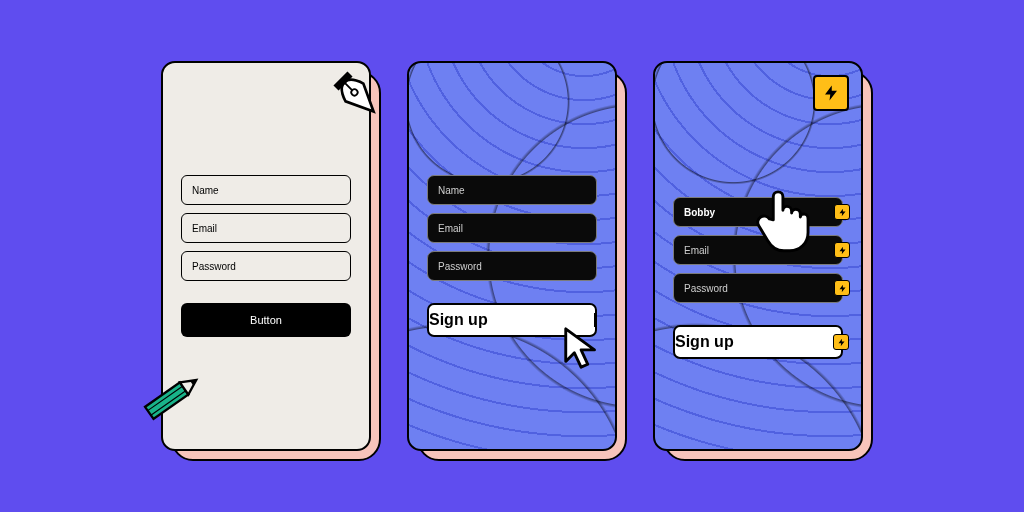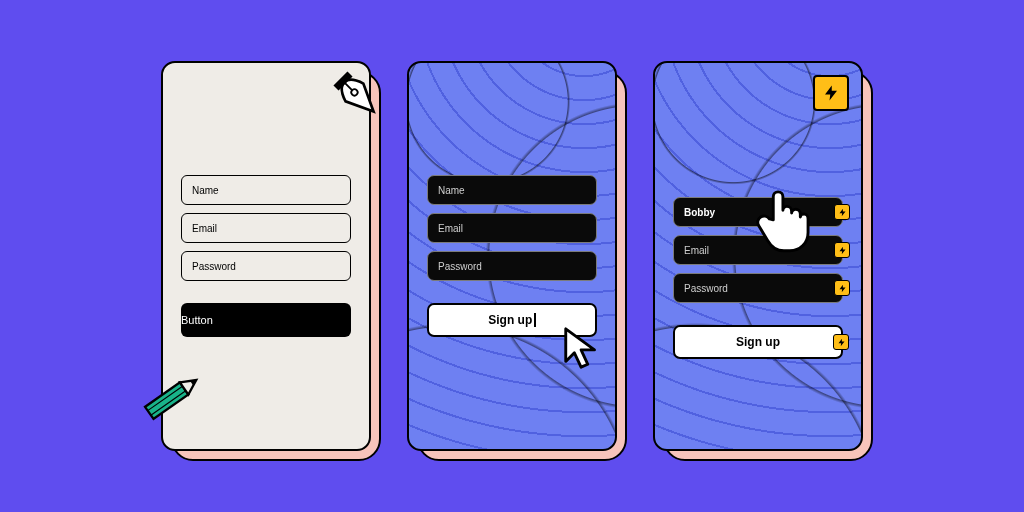--- a/index.html
+++ b/index.html
@@ -67,20 +67,21 @@
   .phone.wire .btn {
     width: 100%;
     height: 34px;
     margin-top: 14px;
     background: #000;
     color: #fff;
     border-radius: 6px;
     font-size: 11px;
     display: flex;
     align-items: center;
+    justify-content: center;
     border: none;
   }
 
   
   .phone.marble {
     background:
       radial-gradient(circle at 38% 10%, transparent 80px, rgba(0,0,0,0.5) 81px, transparent 83px),
       radial-gradient(circle at 20% 115%, transparent 180px, rgba(0,0,0,0.45) 181px, transparent 184px),
       radial-gradient(circle at 112% 50%, transparent 150px, rgba(0,0,0,0.45) 151px, transparent 154px),
       repeating-radial-gradient(circle at 85% -15%, #6e80f2 0 22px, #5061e0 22px 24px),
@@ -103,25 +104,25 @@
   }
   .phone.marble .field.filled { color: #fff; font-weight: 600; margin-top: 44px; }
   .phone.marble .btn {
     width: 100%;
     height: 34px;
     margin-top: 14px;
     background: #fff;
     color: #000;
     border: 2px solid #000;
     border-radius: 7px;
-    font-size: 12px;
+    font-size: 16px;
     font-weight: 700;
     display: flex;
     align-items: center;
-    justify-content: center;
+    justify-content: space-between;
     position: relative;
   }
 
   .zap-badge {
     position: absolute;
     top: 12px;
     right: 12px;
     width: 36px;
     height: 36px;
     background: #ffbe17;

